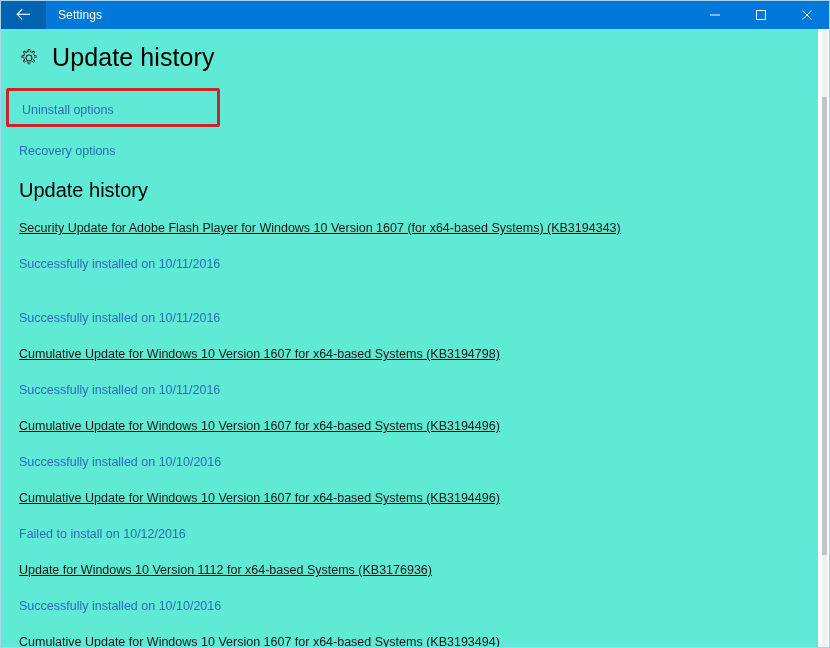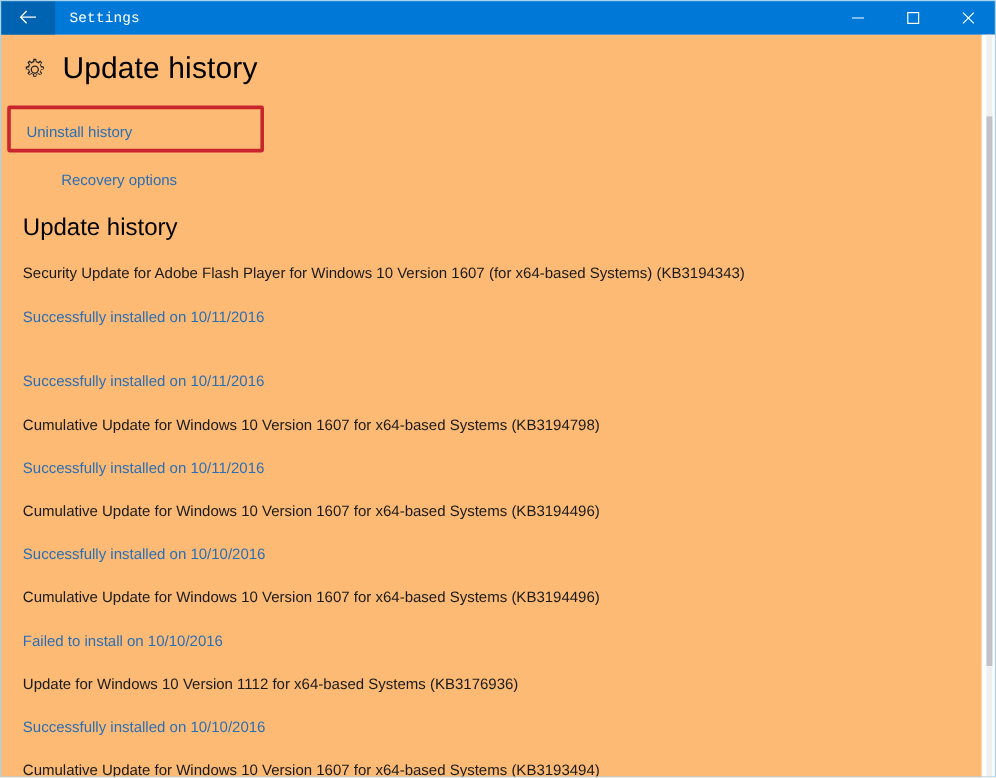--- a/index.html
+++ b/index.html
@@ -38,21 +38,21 @@
     align-items: center;
     justify-content: center;
     cursor: default;
   }
   .back-btn svg { display: block; }
   .titlebar-title {
     display: flex;
     align-items: center;
     color: #ffffff;
     font-size: 12px;
-    font-family: Liberation Mono, monospace;
+    font-family: Liberation Sans, sans-serif;
     padding-left: 12px;
     letter-spacing: 0.1px;
   }
   .titlebar-spacer { flex: 1 1 auto; }
   .win-buttons {
     display: flex;
     align-items: stretch;
   }
   .win-btn {
     width: 46px;
@@ -63,21 +63,21 @@
   }
   .win-btn svg { display: block; }
 
   
   .page {
     position: absolute;
     left: 0;
     top: 29px;
     width: 830px;
     height: 619px;
-    background: #fdba74;
+    background: #5eead4;
     overflow: hidden;
   }
   .content {
     position: absolute;
     left: 0; top: 0;
     width: 806px;
     height: 619px;
     padding: 0;
     box-sizing: border-box;
   }
@@ -128,39 +128,39 @@
     border: 3px solid #c9252d;
     border-radius: 2px;
   }
   .highlight-wrap .link {
     position: absolute;
     left: 13px;
     top: 11px;
   }
   .recovery-row {
     margin-top: 14px;
-    margin-left: 32px;
   }
 
   .section-title {
     font-size: 20px;
     font-weight: 300;
     color: #000000;
     margin: 20px 0 0 19px;
     line-height: 1.1;
     font-family: "Liberation Sans", sans-serif;
   }
 
   .update-list {
     margin-top: 18px;
     margin-left: 19px;
     margin-right: 20px;
   }
   .update-item {
     margin-bottom: 18px;
+    text-decoration: underline;
   }
   .update-name {
     font-size: 12.5px;
     color: #1a1a1a;
     line-height: 18px;
     max-width: 620px;
     font-family: "Liberation Sans", sans-serif;
   }
   .update-status {
     font-size: 12.5px;
@@ -249,21 +249,21 @@
             <path d="M12 8.2a3.8 3.8 0 1 0 0 7.6 3.8 3.8 0 0 0 0-7.6zm0 1.2a2.6 2.6 0 1 1 0 5.2 2.6 2.6 0 0 1 0-5.2z" fill="#262626"></path>
             <path d="M10.7 2.2h2.6l.35 2.26c.5.14.98.34 1.42.59l1.85-1.34 1.84 1.84-1.34 1.85c.25.44.45.92.59 1.42l2.26.35v2.6l-2.26.35c-.14.5-.34.98-.59 1.42l1.34 1.85-1.84 1.84-1.85-1.34c-.44.25-.92.45-1.42.59l-.35 2.26h-2.6l-.35-2.26a6.9 6.9 0 0 1-1.42-.59l-1.85 1.34-1.84-1.84 1.34-1.85a6.9 6.9 0 0 1-.59-1.42l-2.26-.35v-2.6l2.26-.35c.14-.5.34-.98.59-1.42L5.24 5.55l1.84-1.84 1.85 1.34c.44-.25.92-.45 1.42-.59zm1.05 1.2-.31 2.02-.7.2c-.42.12-.82.28-1.19.5l-.63.37-1.66-1.2-.62.62 1.2 1.66-.37.63c-.22.37-.38.77-.5 1.19l-.2.7-2.02.31v.88l2.02.31.2.7c.12.42.28.82.5 1.19l.37.63-1.2 1.66.62.62 1.66-1.2.63.37c.37.22.77.38 1.19.5l.7.2.31 2.02h.88l.31-2.02.7-.2c.42-.12.82-.28 1.19-.5l.63-.37 1.66 1.2.62-.62-1.2-1.66.37-.63c.22-.37.38-.77.5-1.19l.2-.7 2.02-.31v-.88l-2.02-.31-.2-.7a5.7 5.7 0 0 0-.5-1.19l-.37-.63 1.2-1.66-.62-.62-1.66 1.2-.63-.37a5.7 5.7 0 0 0-1.19-.5l-.7-.2-.31-2.02z" fill="#262626"></path>
           </svg>
         </span>
         <div class="page-title">Update history</div>
       </div>
 
       <div class="links-block">
         <div class="link-row">
           <div class="highlight-wrap">
-            <a class="link" href="#">Uninstall history</a>
+            <a class="link" href="#">Uninstall options</a>
           </div>
         </div>
         <div class="link-row recovery-row">
           <a class="link" href="#">Recovery options</a>
         </div>
       </div>
 
       <div class="section-title">Update history</div>
 
       <div class="update-list">
@@ -282,21 +282,21 @@
           <a class="update-status" href="#">Successfully installed on 10/11/2016</a>
         </div>
 
         <div class="update-item">
           <div class="update-name">Cumulative Update for Windows 10 Version 1607 for x64-based Systems (KB3194496)</div>
           <a class="update-status" href="#">Successfully installed on 10/10/2016</a>
         </div>
 
         <div class="update-item">
           <div class="update-name">Cumulative Update for Windows 10 Version 1607 for x64-based Systems (KB3194496)</div>
-          <a class="update-status" href="#">Failed to install on 10/10/2016</a>
+          <a class="update-status" href="#">Failed to install on 10/12/2016</a>
         </div>
 
         <div class="update-item">
           <div class="update-name">Update for Windows 10 Version 1112 for x64-based Systems (KB3176936)</div>
           <a class="update-status" href="#">Successfully installed on 10/10/2016</a>
         </div>
 
         <div class="update-item">
           <div class="update-name">Cumulative Update for Windows 10 Version 1607 for x64-based Systems (KB3193494)</div>
           <a class="update-status" href="#">Successfully installed on 10/10/2016</a>

